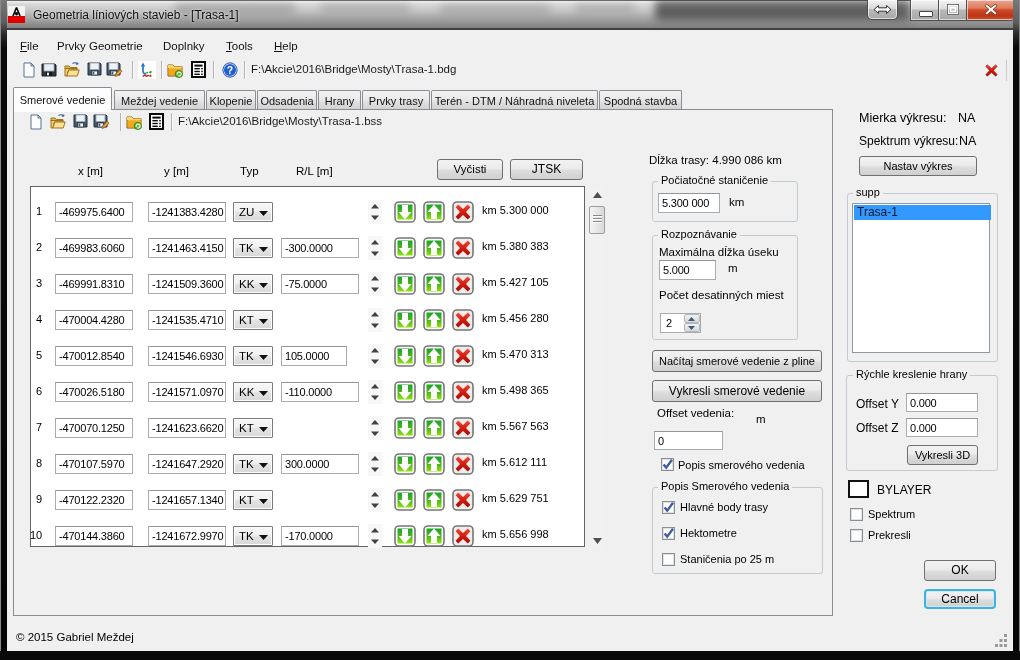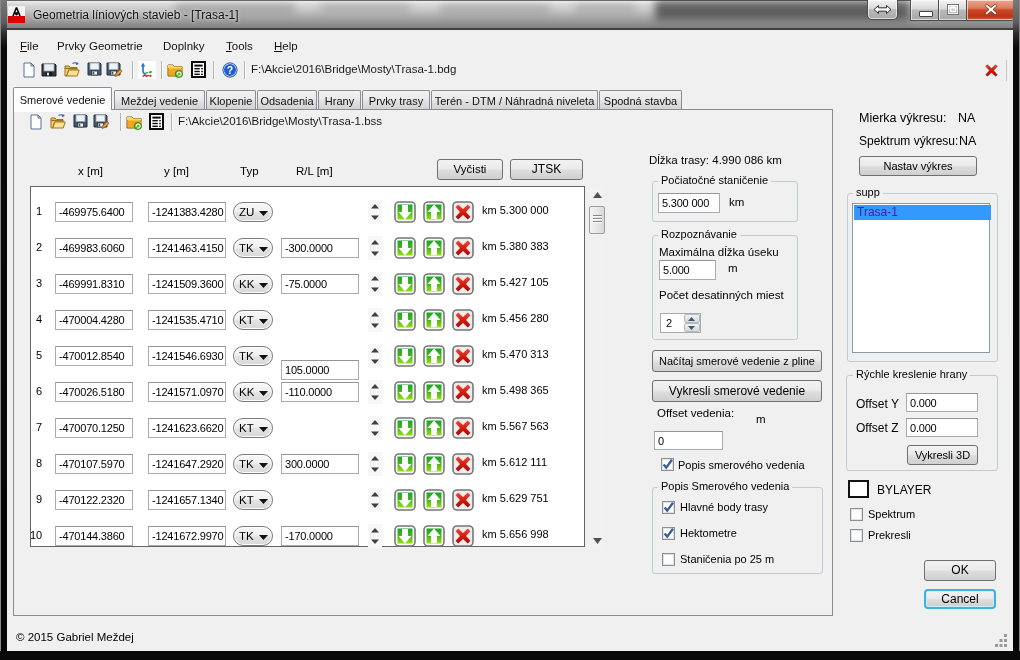--- a/index.html
+++ b/index.html
@@ -26,21 +26,21 @@
 .u{text-decoration:underline;}
 .pathtxt{font-size:11.5px;color:#1a1a1a;white-space:nowrap;}
 
 .tab{box-sizing:border-box;border:1px solid #898c95;border-bottom:none;background:linear-gradient(#f2f2f2,#ebebeb 40%,#dcdcdc 70%,#d3d3d3);
 font-size:11px;color:#111;text-align:center;line-height:20px;border-radius:2px 2px 0 0;white-space:nowrap;overflow:hidden;}
 .tab.active{background:#fdfdfd;line-height:24px;z-index:3;}
 #tabpage{left:13px;top:109px;width:820px;height:507px;background:#f0f0f0;border:1px solid #898c95;box-sizing:border-box;}
 
 .tin{box-sizing:border-box;height:20px;border:1px solid #a5acb2;border-top-color:#8f979e;background:#fff;
 font-family:"Liberation Sans",sans-serif;font-size:11px;letter-spacing:-0.2px;color:#000;padding:0 0 0 3px;margin:0;}
-.combo{box-sizing:border-box;border:1px solid #7a7a7a;border-radius:10px;
+.combo{box-sizing:border-box;border:1px solid #7a7a7a;border-radius:1px;
 background:linear-gradient(#f8f8f8,#f0f0f0 45%,#e2e2e2 55%,#d8d8d8);box-shadow:inset 0 0 0 1px #fdfdfd;}
 .cbt{position:absolute;left:5px;top:3px;font-size:11.5px;color:#000;}
 .btn{box-sizing:border-box;border:1px solid #707070;border-radius:3px;text-align:center;white-space:nowrap;overflow:hidden;
 background:linear-gradient(#f2f2f2,#ebebeb 45%,#dddddd 55%,#cfcfcf);font-size:11.5px;color:#000;}
 .rnum{font-size:11px;color:#000;text-align:right;}
 .kmt{font-size:11px;color:#000;white-space:nowrap;text-align:center;}
 .lbl{font-size:11.5px;color:#000;white-space:nowrap;}
 .grp{box-sizing:border-box;border:1px solid #c3cbd2;border-radius:3px;}
 .grplbl{font-size:11px;color:#000;background:#f0f0f0;padding:0 3px;white-space:nowrap;}
 #table{left:30px;top:186px;width:555px;height:361px;background:#fff;border:1px solid #646464;box-sizing:border-box;}
@@ -348,21 +348,21 @@
 <path d="M11 3.5 L17.5 11 L14 11 L14 18 L8 18 L8 11 L4.5 11 Z" fill="#ffffff"></path>
     </svg><svg class="abs" style="left:452px;top:309px" width="22" height="22" viewBox="0 0 22 22">
 <rect x="1" y="1" width="20" height="20" rx="4" fill="#ededed" stroke="#767676" stroke-width="1.6"></rect>
 <path d="M3.6 6.2 L6.2 3.6 L11 8 L15.8 3.6 L18.4 6.2 L14 11 L18.4 15.8 L15.8 18.4 L11 14 L6.2 18.4 L3.6 15.8 L8 11 Z" fill="url(#rr)"></path>
     </svg><div class="abs kmt" style="left:482px;top:312px">km 5.456 280</div>
 <div class="abs rnum" style="left:30px;top:349px;width:12px">5</div><input class="abs tin" style="left: 55px; top: 346px; width: 78px;" value="-470012.8540"><input class="abs tin" style="left: 148px; top: 346px; width: 78px;" value="-1241546.6930"><div class="combo abs" style="left:233px;top:346px;width:40px;height:20px">
       <span class="cbt">TK</span>
 <svg class="abs" style="right:4px;top:8px" width="9" height="5" viewBox="0 0 9 5">
         <path d="M0 0 L9 0 L4.5 5 Z" fill="#111111"></path>
       </svg>
-    </div><input class="abs tin" style="left: 281px; top: 360px; width: 78px;" value="105.0000"><svg class="abs" style="left:368px;top:344px" width="14" height="24" viewBox="0 0 14 24">
+    </div><input class="abs tin" style="left: 281px; top: 346px; width: 66px;" value="105.0000"><svg class="abs" style="left:368px;top:344px" width="14" height="24" viewBox="0 0 14 24">
 <rect x="0" y="0" width="14" height="24" fill="#f7f7f7"></rect>
 <path d="M7 4 L11 8.6 L3 8.6 Z" fill="#404040"></path>
 <path d="M7 20 L3 15.4 L11 15.4 Z" fill="#404040"></path>
     </svg><svg class="abs" style="left:394px;top:345px" width="22" height="22" viewBox="0 0 22 22">
 <rect x="1" y="1" width="20" height="20" rx="4" fill="#fdfdfd" stroke="#767676" stroke-width="1.6"></rect>
 <rect x="3.5" y="3.5" width="15" height="15" fill="url(#gg)"></rect>
 <path d="M11 18.5 L4.5 11 L8 11 L8 4 L14 4 L14 11 L17.5 11 Z" fill="#ffffff"></path>
     </svg><svg class="abs" style="left:423px;top:345px" width="22" height="22" viewBox="0 0 22 22">
 <rect x="1" y="1" width="20" height="20" rx="4" fill="#fdfdfd" stroke="#767676" stroke-width="1.6"></rect>
 <rect x="3.5" y="3.5" width="15" height="15" fill="url(#gg)"></rect>
@@ -555,21 +555,21 @@
   
   <div class="lbl abs" style="left:859px;top:111px;font-size:12.5px">Mierka výkresu:</div>
   <div class="lbl abs" style="left:958px;top:111px;font-size:12.5px">NA</div>
   <div class="lbl abs" style="left:859px;top:134px;font-size:12px">Spektrum výkresu:</div>
   <div class="lbl abs" style="left:959px;top:134px;font-size:12.5px">NA</div>
   <div class="btn abs" style="left:859px;top:156px;width:118px;height:20px;line-height:18px;font-size:11px">Nastav výkres</div>
 
   <div class="grp abs" style="left:847px;top:193px;width:151px;height:169px"></div>
   <div class="grplbl abs" style="left:853px;top:186px">supp</div>
   <div class="abs" style="left:852px;top:203px;width:138px;height:150px;background:#fff;border:1px solid #8a9aa8;box-sizing:border-box">
-    <div class="abs" style="left:1px;top:1px;width:134px;height:15px;background:#3399ff;color:#4c1d95;font-size:12px;padding-left:3px;line-height:15px">Trasa-1</div>
+    <div class="abs" style="left:1px;top:1px;width:134px;height:15px;background:#3399ff;color:#0f172a;font-size:12px;padding-left:3px;line-height:15px">Trasa-1</div>
   </div>
 
   <div class="grp abs" style="left:846px;top:375px;width:152px;height:96px"></div>
   <div class="grplbl abs" style="left:853px;top:368px">Rýchle kreslenie hrany</div>
   <div class="lbl abs" style="left:856px;top:397px;font-size:12px">Offset Y</div>
   <input class="abs tin" style="left: 906px; top: 393px; width: 72px; height: 19px; font-size: 11px;" value="0.000">
   <div class="lbl abs" style="left:856px;top:421px;font-size:12px">Offset Z</div>
   <input class="abs tin" style="left: 906px; top: 418px; width: 72px; height: 19px; font-size: 11px;" value="0.000">
   <div class="btn abs" style="left:907px;top:445px;width:71px;height:20px;line-height:18px;font-size:11px">Vykresli 3D</div>
 

